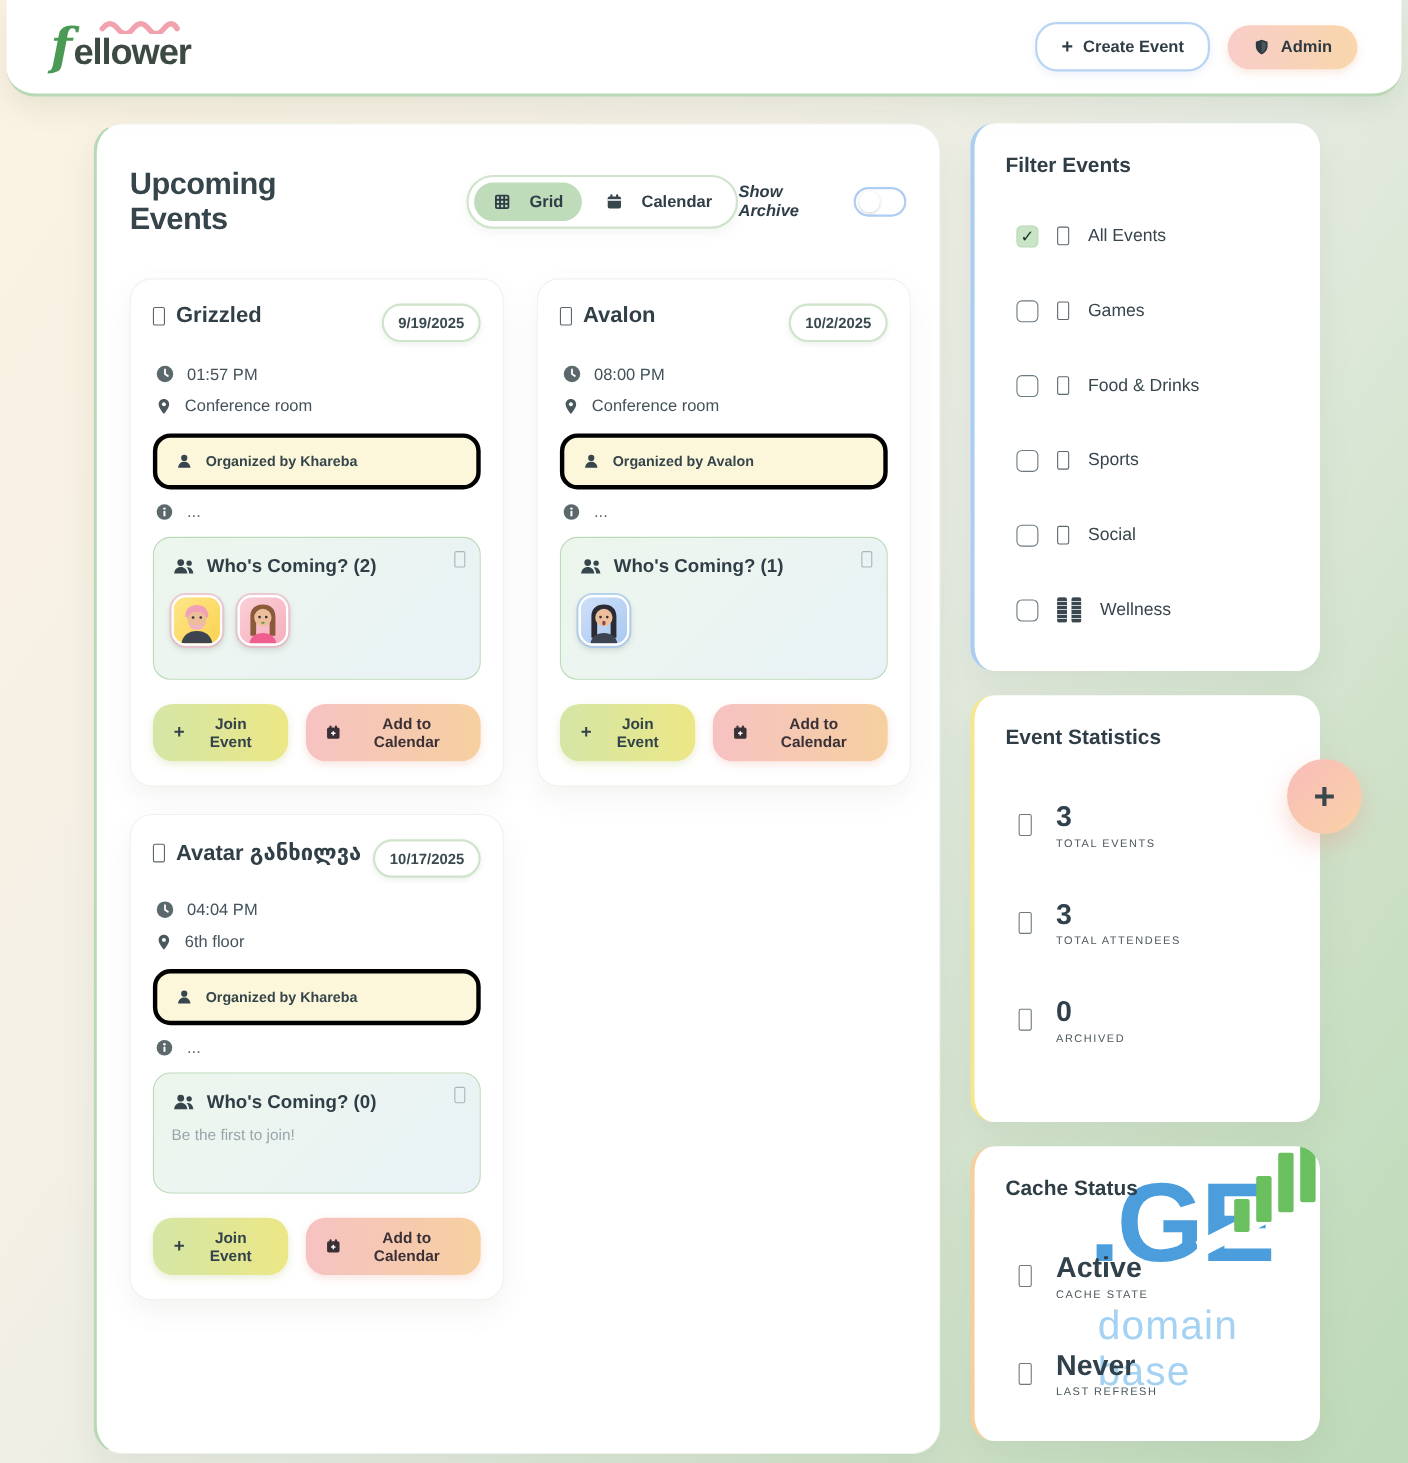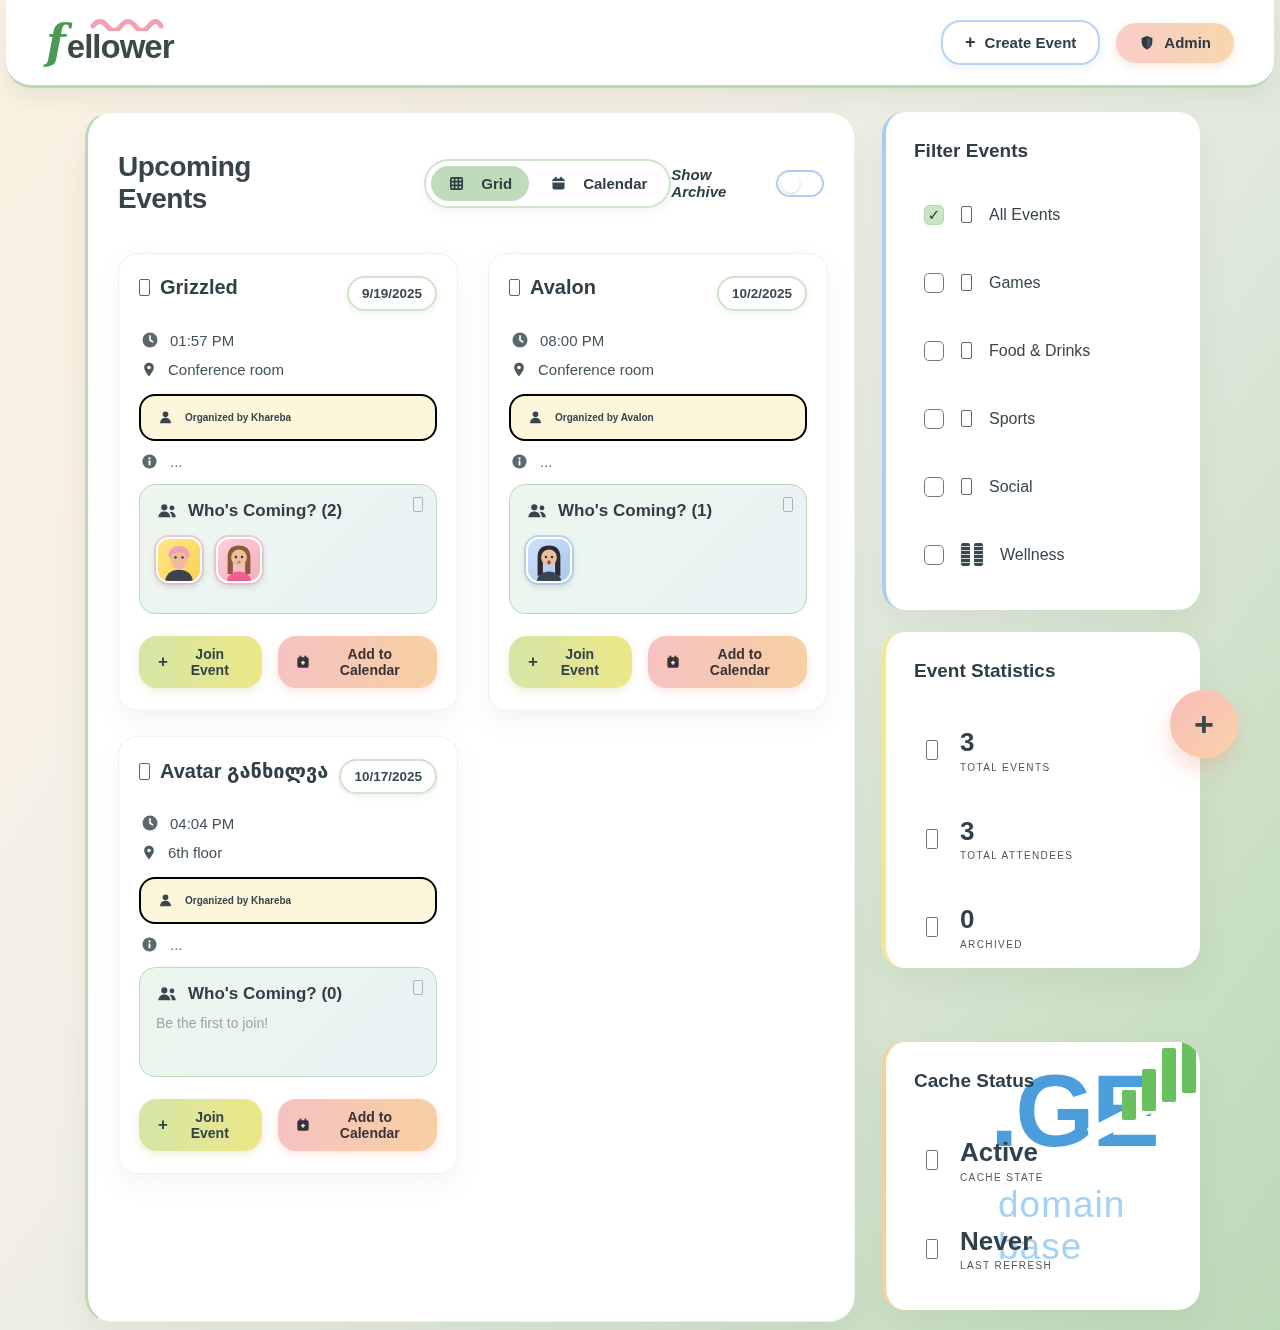--- a/index.html
+++ b/index.html
@@ -49,22 +49,22 @@
   .events-grid { display:grid; grid-template-columns:340px 340px; column-gap:30px; row-gap:25px; align-items:start; }
   .event-card { background:#fff; border:1px solid #f0f2ee; border-radius:20px; padding:22px 20px;
                 box-shadow:0 10px 24px rgba(100,115,90,.08); }
   .title-row { display:flex; align-items:flex-start; justify-content:space-between; margin-bottom:20px; }
   .etitle { display:flex; align-items:center; gap:10px; font-size:20px; font-weight:bold; color:#313f47;
             font-family:"Liberation Sans","DejaVu Sans",sans-serif; }
   .date-badge { background:#fff; border:2px solid #cfe4cb; border-radius:18px; padding:8px 13px;
                 font-size:13.5px; font-weight:bold; color:#3a4950; white-space:nowrap;
                 box-shadow:0 2px 6px rgba(120,160,120,.15); }
   .meta-row { display:flex; align-items:center; gap:11px; font-size:15px; color:#44525a; margin:11px 2px; }
-  .org-pill { display:flex; align-items:center; gap:11px; background:#fcf7da; border:2px solid #000000;
-              border-radius:16px; padding:13px 16px; font-size:10px; font-weight:bold; color:#36454b;
+  .org-pill { display:flex; align-items:center; gap:11px; background:#fcf7da; border:4px solid #000000;
+              border-radius:16px; padding:13px 16px; font-size:13px; font-weight:bold; color:#36454b;
               margin:15px 0 12px; }
   .info-row { display:flex; align-items:center; gap:12px; margin:12px 2px 6px; font-size:15px; color:#5d6a70; }
   .who-box { position:relative; margin-top:14px; border:1.5px solid #bcd9b8; border-radius:16px;
              background:linear-gradient(135deg,#edf6ec 0%,#e9f2f6 100%); padding:16px; min-height:130px; }
   .who-box.empty { min-height:110px; }
   .who-head { display:flex; align-items:center; gap:10px; font-size:17px; font-weight:bold; color:#2f3e46; }
   .corner-tofu { position:absolute; right:13px; top:12px; color:#97a6ac; }
   .avatars { display:flex; gap:14px; margin-top:16px; }
   .avatar { width:46px; height:46px; border-radius:13px; overflow:hidden; border:2px solid #fff;
             box-shadow:0 0 0 2px rgba(240,170,190,.55), 0 3px 7px rgba(0,0,0,.15); }
@@ -88,21 +88,21 @@
   .card-title { font-size:19px; font-weight:bold; color:#2f3e46; }
   .filter-card { top:112px; height:498px; border-left:4px solid #abcdf1; }
   .filter-list { margin-top:34px; }
   .filter-row { display:flex; align-items:center; gap:17px; padding:0 0 0 10px; margin-bottom:31px;
                 height:37px; cursor:pointer; }
   .checkbox { width:20px; height:20px; border-radius:5px; border:1.5px solid #6b7a80; background:#fff;
               display:flex; align-items:center; justify-content:center; flex:none; cursor:pointer; }
   .checkbox.checked { border-color:#b5dab2; background:#c9e5c6; color:#20342a; font-weight:bold; font-size:15px; }
   .filter-label { font-size:16px; color:#37454c; }
 
-  .stats-card { top:632px; height:336px; border-left:4px solid #f5e78e; }
+  .stats-card { top:632px; height:388px; border-left:4px solid #f5e78e; }
   .stat-list { margin-top:46px; }
   .stat-row { display:flex; align-items:center; gap:22px; margin-bottom:44px; padding-left:12px; }
   .stat-value { font-size:26px; font-weight:bold; color:#30414b; line-height:1.1; }
   .stat-label { font-size:10px; letter-spacing:1.4px; color:#4b585c; margin-top:5px; }
 
   .cache-card { top:1042px; height:268px; border-left:4px solid #f7cf9c; overflow:hidden; }
   .cache-body { position:relative; z-index:2; }
   
   .wm { position:absolute; inset:0; z-index:1; pointer-events:none; }
   .wm-ge { position:absolute; left:104px; top:18px; font-size:102px; font-weight:bold; color:#4b9edb;

